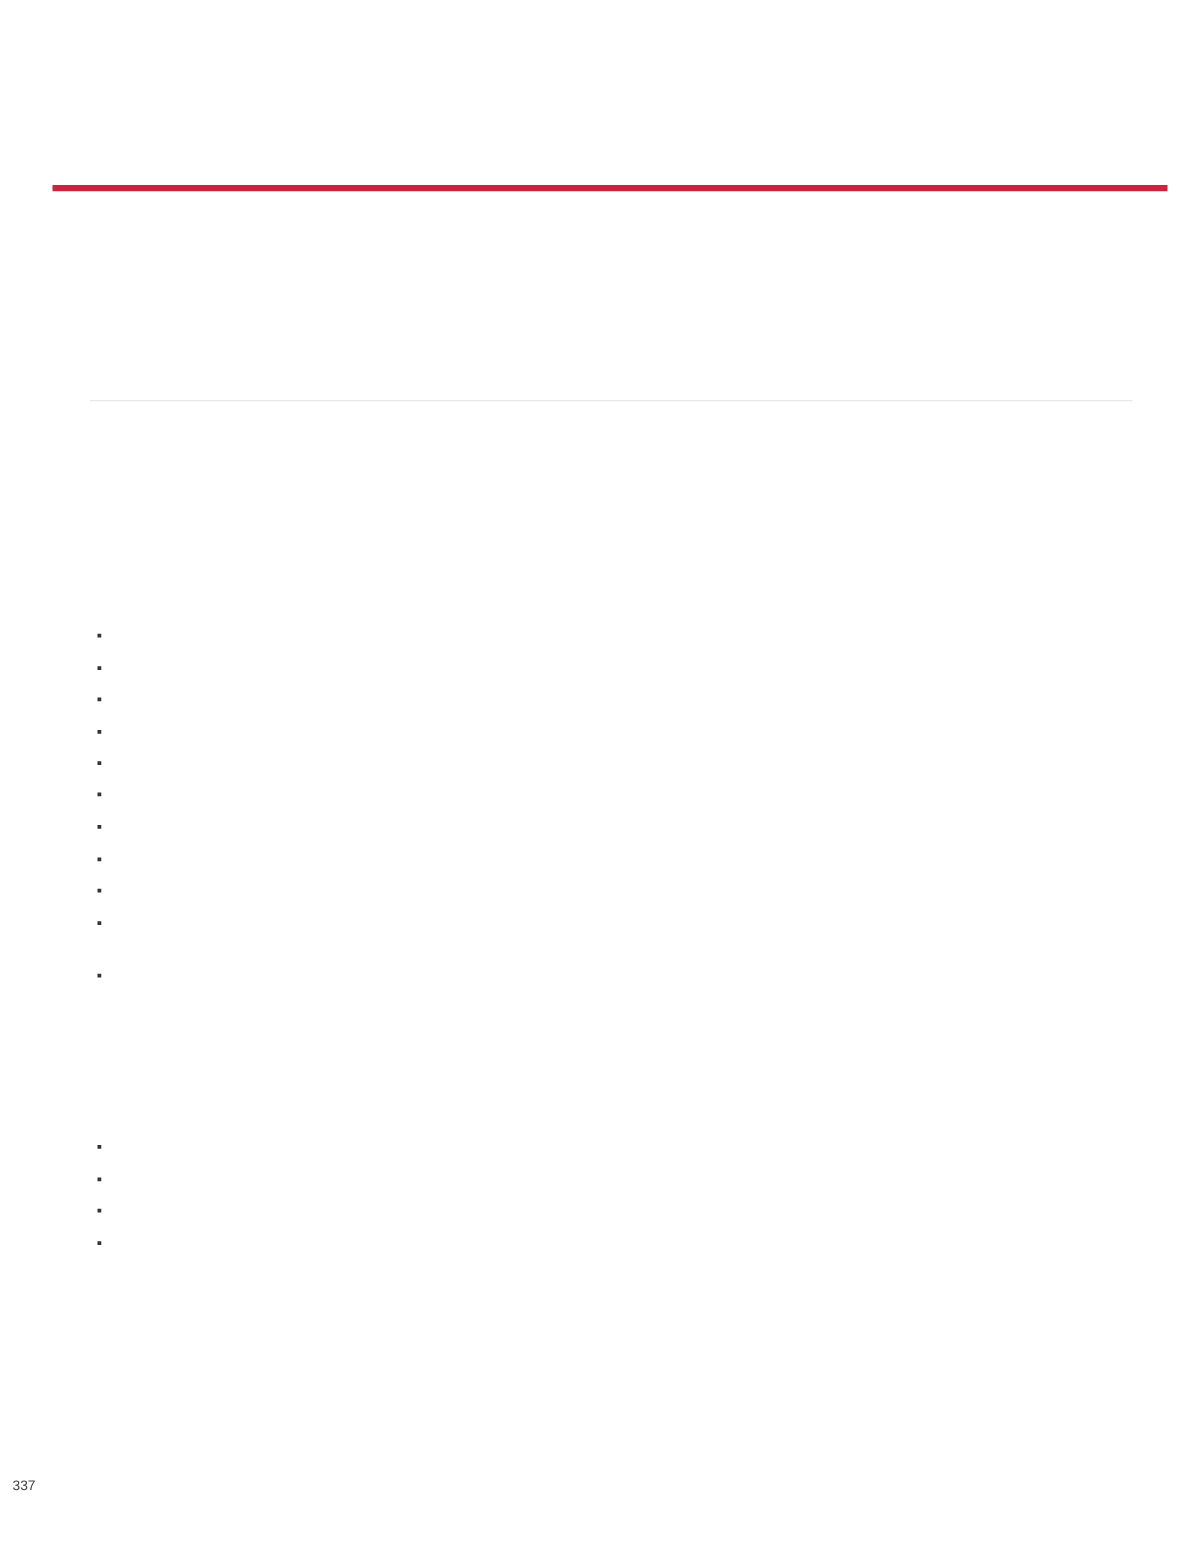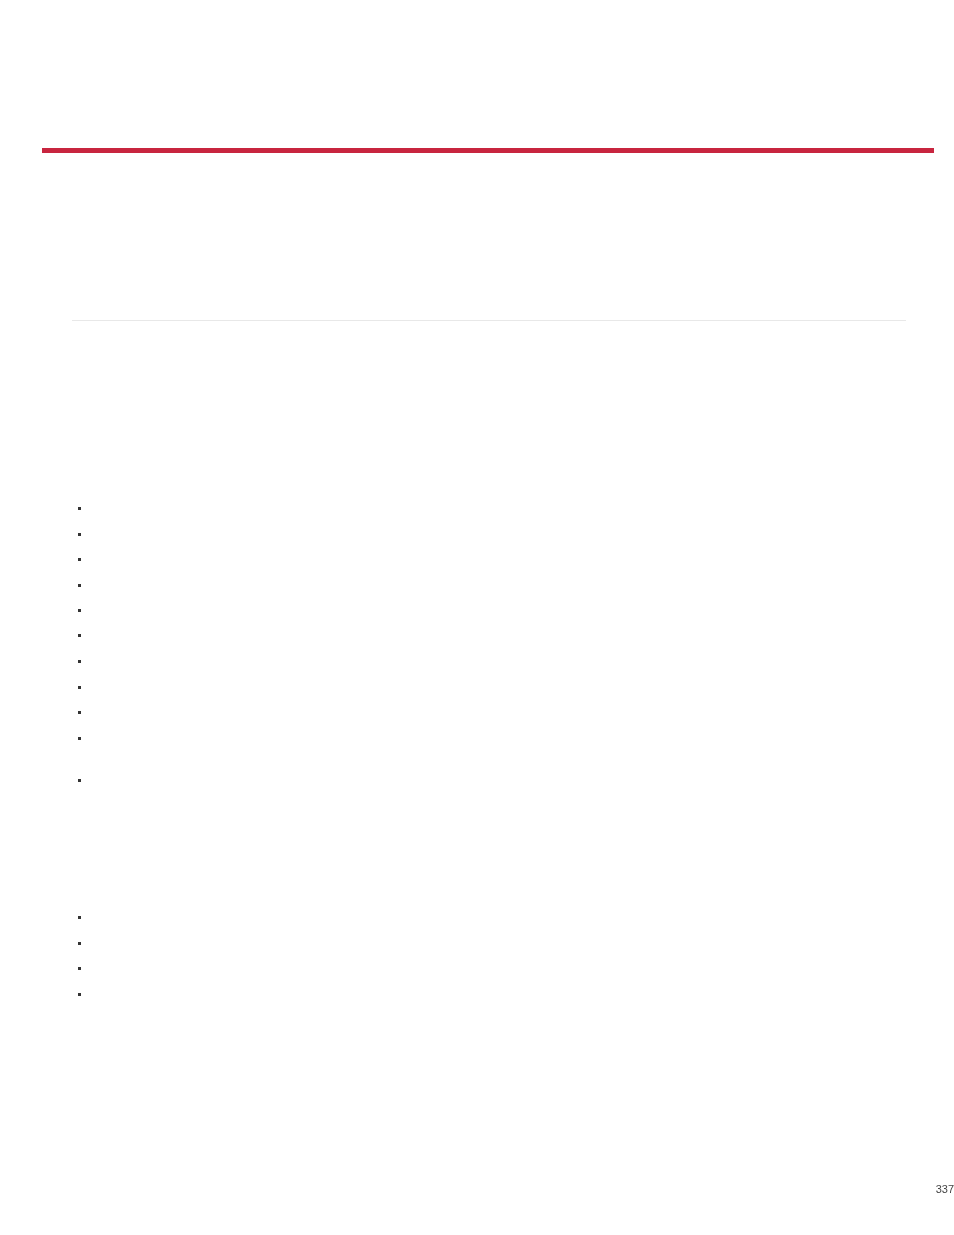--- a/index.html
+++ b/index.html
@@ -31,21 +31,21 @@
       width: 3px;
       height: 3px;
       background: #333;
       border-radius: 0;
     }
     .page-number {
       position: absolute;
       bottom: 40px;
       left: 10px;
       right: 0;
-      text-align: right;
+      text-align: left;
       font-size: 11px;
       color: #444;
     }
   </style>
 </head>
 <body>
 
 <div class="top-rule"></div>
 <div class="light-rule"></div>
 

